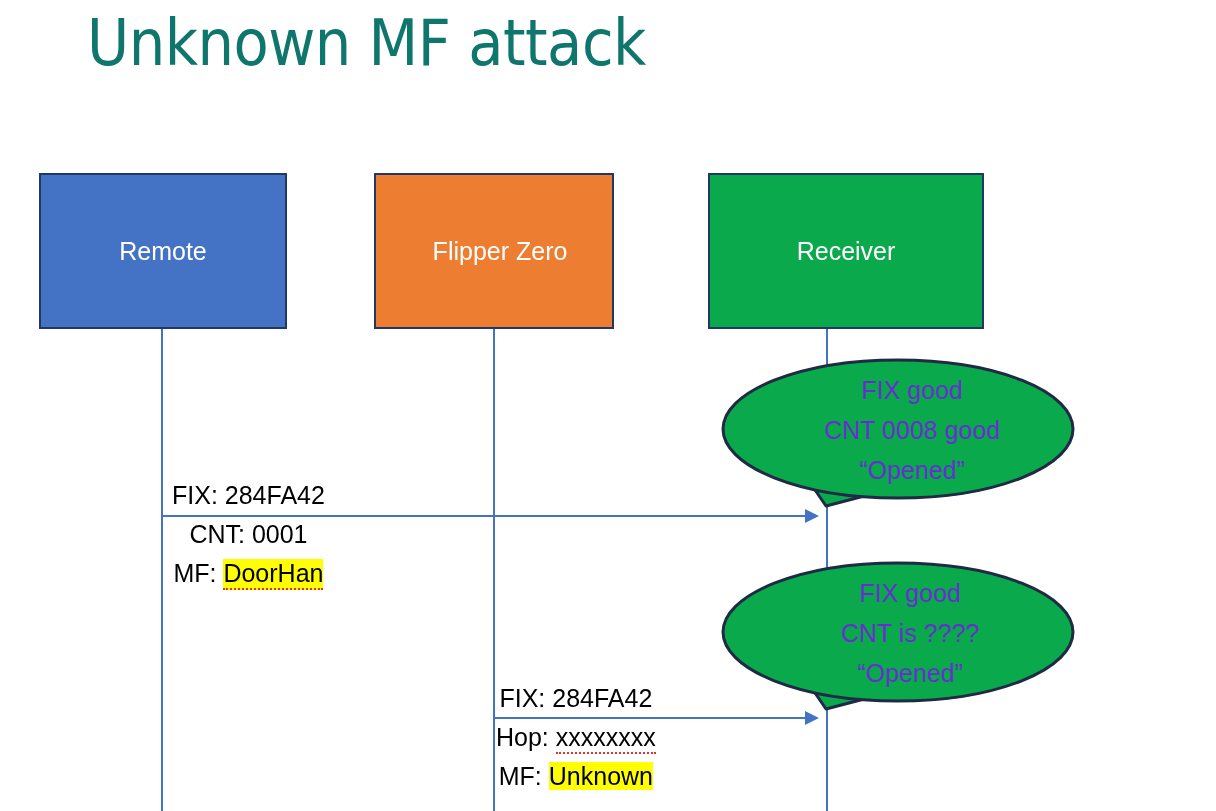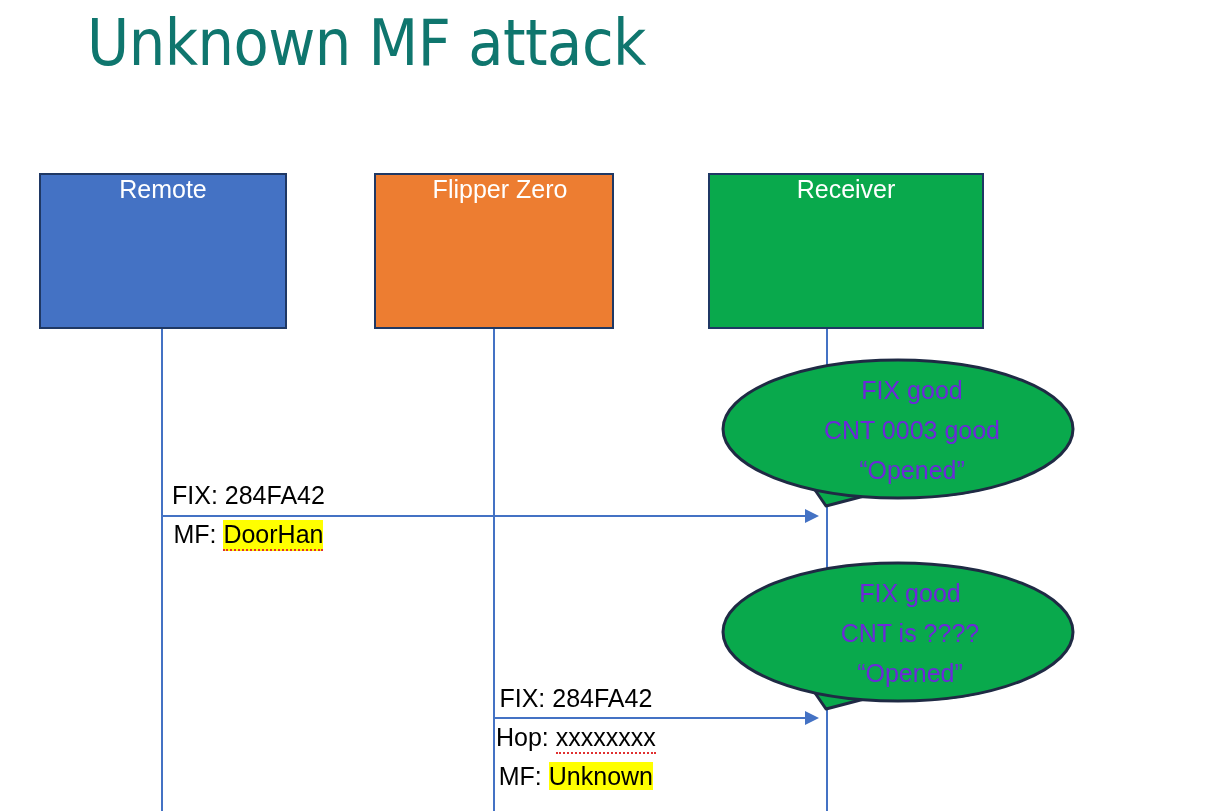--- a/index.html
+++ b/index.html
@@ -32,20 +32,21 @@
     line-height: 1.1;
     margin-left: 32px;
   }
 
   
   .actor-box {
     position: absolute;
     box-sizing: border-box;
     border: 2px solid #1f3864;
     display: flex;
+    align-items: center;
     justify-content: center;
     color: #ffffff;
     font-size: 25px;
     font-weight: 400;
   }
   #box-remote  { left: 39px;  top: 173px; width: 248px; height: 156px; background: #4472C4; }
   #box-flipper { left: 374px; top: 173px; width: 240px; height: 156px; background: #ED7D31; padding-left: 12px; }
   #box-receiver{ left: 708px; top: 173px; width: 276px; height: 156px; background: #09A94C; }
 
   
@@ -143,20 +144,23 @@
 
   <div class="msg-arrow" id="arrow-1"></div>
 
   <div class="msg-arrow" id="arrow-2"></div>
 
   <div class="msg-text" id="msg-text-1">
     <div>
       <span>FIX: </span><span>284FA42</span>
     </div>
     <div>
+      <span>CNT: </span><span>0001</span>
+    </div>
+    <div>
       <span>MF: </span><span class="hl sp-err">DoorHan</span>
     </div>
   </div>
 
   <div class="msg-text" id="msg-text-2">
     <div>
       <span>FIX: </span><span>284FA42</span>
     </div>
     <div>
       <span>Hop: </span><span class="sp-err">xxxxxxxx</span>
@@ -166,21 +170,21 @@
     </div>
   </div>
 
   <div class="callout" id="callout-1">
     <svg width="352" height="162" viewBox="0 0 352 162">
       <path d="M 104 143 L 80 108 Q 0 72 60 28 Q 176 -12 292 28 Q 352 72 292 116 Q 230 140 150 131 Z" fill="#09A94C" stroke="#1F2A44" stroke-width="3" stroke-linejoin="round" transform="translate(0,5)"></path>
       <ellipse cx="176" cy="71" rx="175" ry="69" fill="#09A94C" stroke="#1F2A44" stroke-width="3"></ellipse>
     </svg>
     <div class="callout-text">
       <div>FIX good</div>
-      <div>CNT 0003 good</div>
+      <div>CNT 0008 good</div>
       <div>“Opened”</div>
     </div>
   </div>
 
   <div class="callout" id="callout-2">
     <svg width="352" height="162" viewBox="0 0 352 162">
       <path d="M 104 143 L 80 108 Q 0 72 60 28 Q 176 -12 292 28 Q 352 72 292 116 Q 230 140 150 131 Z" fill="#09A94C" stroke="#1F2A44" stroke-width="3" stroke-linejoin="round" transform="translate(0,5)"></path>
       <ellipse cx="176" cy="71" rx="175" ry="69" fill="#09A94C" stroke="#1F2A44" stroke-width="3"></ellipse>
     </svg>
     <div class="callout-text">

